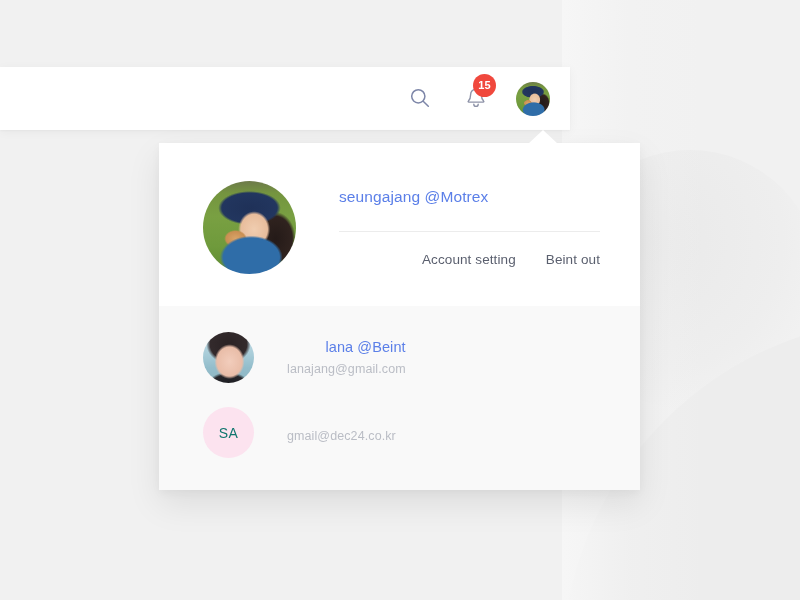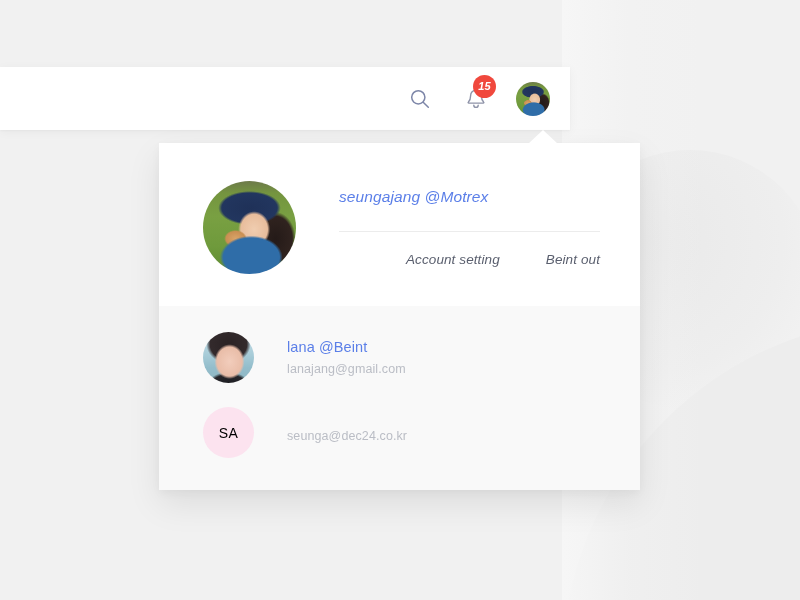--- a/index.html
+++ b/index.html
@@ -59,24 +59,22 @@
     background: #ffffff;
     box-shadow: 0 2px 10px rgba(0,0,0,0.045), 0 1px 2px rgba(0,0,0,0.03);
     display: flex;
     align-items: center;
     justify-content: flex-end;
     box-sizing: border-box;
     padding-right: 8px;
   }
   .header-actions {
     display: flex;
-    align-items: center;
     gap: 24px;
     padding-right: 12px;
-    font-style: italic;
   }
   .icon-btn {
     width: 32px;
     height: 32px;
     display: flex;
     align-items: center;
     justify-content: center;
     position: relative;
     cursor: pointer;
   }
@@ -155,21 +153,20 @@
   }
   .card-top .avatar {
     width: 93px;
     height: 93px;
     margin-right: 43px;
   }
   .primary-info {
     flex: 1;
     padding-top: 7px;
     min-width: 0;
-    font-style: italic;
   }
   .name-link {
     font-size: 15.5px;
     color: #5b7fe8;
     letter-spacing: 0.1px;
     cursor: pointer;
     display: inline-block;
   }
   .email-text {
     font-size: 13.5px;
@@ -178,21 +175,21 @@
     letter-spacing: 0.1px;
   }
   .divider {
     height: 1px;
     background: #ececec;
     margin: 25px 0 0 0;
   }
   .action-row {
     display: flex;
     justify-content: flex-end;
-    gap: 46px;
+    gap: 30px;
     margin-top: 20px;
   }
   .action-link {
     font-size: 13.5px;
     color: #5a5f6e;
     cursor: pointer;
     letter-spacing: 0.1px;
   }
 
   .card-list {
@@ -209,34 +206,35 @@
   .account-row .avatar {
     width: 51px;
     height: 51px;
     margin-right: 33px;
   }
   .initials-avatar {
     width: 51px;
     height: 51px;
     border-radius: 50%;
     background: #fce3ef;
-    color: #000000;
+    color: #0f766e;
     display: flex;
     align-items: center;
     justify-content: center;
     font-size: 14px;
     letter-spacing: 0.5px;
     margin-right: 33px;
     flex: none;
   }
   .row-info { min-width: 0; }
   .row-name {
     font-size: 14.5px;
     color: #5b7fe8;
     letter-spacing: 0.1px;
+    text-align: right;
   }
   .row-email {
     font-size: 12.5px;
     color: #babdc5;
     margin-top: 7px;
     letter-spacing: 0.1px;
   }
 </style>
 </head>
 <body>
@@ -292,18 +290,18 @@
       <div class="avatar photo-lana"></div>
       <div class="row-info">
         <div class="row-name">lana @Beint</div>
         <div class="row-email">lanajang@gmail.com</div>
       </div>
     </div>
 
     <div class="account-row">
       <div class="initials-avatar">SA</div>
       <div class="row-info">
-        <div class="row-email">seunga@dec24.co.kr</div>
+        <div class="row-email">gmail@dec24.co.kr</div>
       </div>
     </div>
 
   </div>
 </div>
 
 </body></html>

